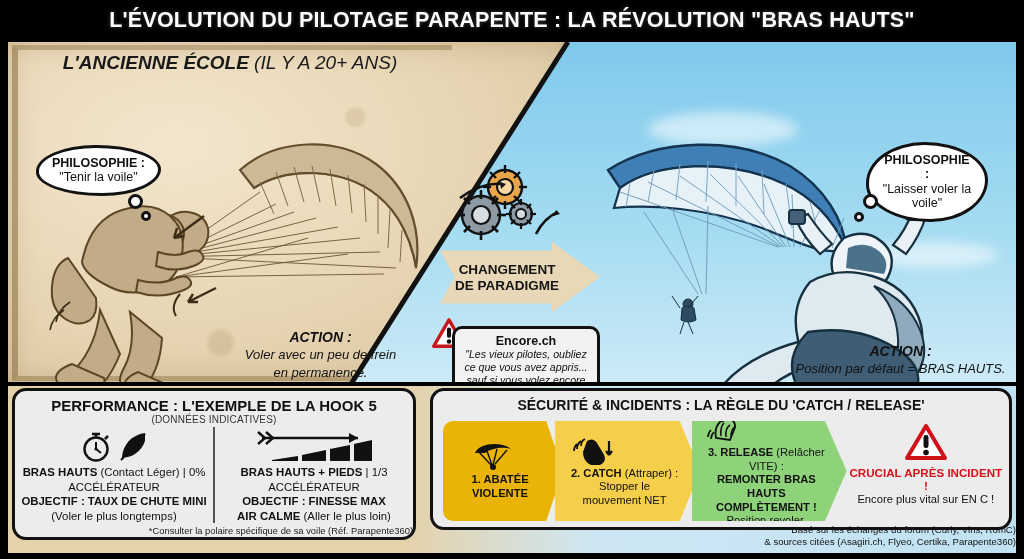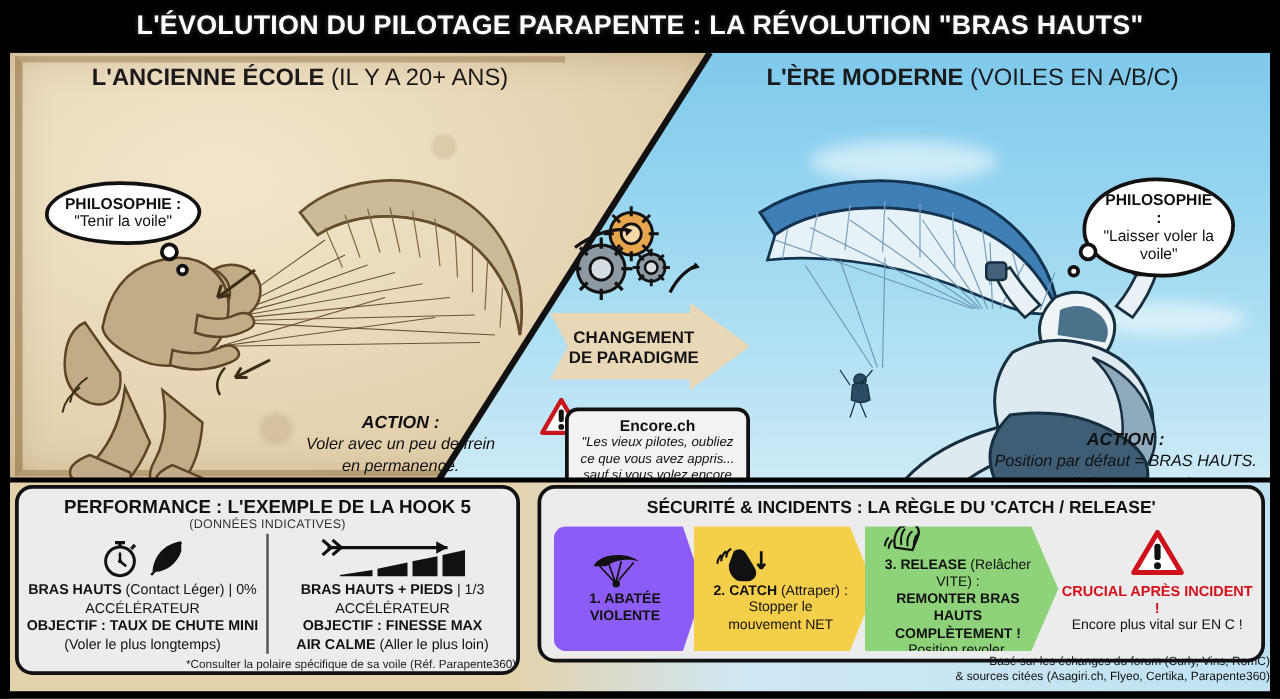--- a/index.html
+++ b/index.html
@@ -66,21 +66,21 @@
     position:absolute; left:0; top:0; width:1008px; height:342px;
     pointer-events:none;
   }
 
   .panel-head {
     position:absolute; top:10px; text-align:center; font-size:19px; color:#1a1a1a;
     white-space:nowrap;
   }
   .panel-head b { font-weight: bold; }
   .panel-head span { font-weight: normal; }
-  .head-old { left: 22px; width: 420px; }
+  .head-old { left: 12px; width: 420px; font-style: italic; }
   .head-new { left: 545px; width: 450px; }
 
   
   .bubble {
     position:absolute; background:#fff; border:3px solid #111;
     text-align:center; padding:8px 12px; line-height:1.15;
   }
   .bubble.cloudy { border-radius: 48% 52% 47% 53% / 52% 48% 53% 47%; }
   .bubble .ph { font-weight:bold; font-size:12.5px; color:#111; display:block; }
   .bubble .qt { font-size:12.5px; color:#111; display:block; }
@@ -159,21 +159,21 @@
   .chev {
     position:relative; height:100px; margin-right:-8px;
     display:flex; align-items:center; justify-content:center;
     clip-path: polygon(0 0, 86% 0, 100% 50%, 86% 100%, 0 100%, 0 100%);
     padding: 0 16px 0 10px;
   }
   .chev.first { clip-path: polygon(0 0, 86% 0, 100% 50%, 86% 100%, 0 100%); border-radius:10px 0 0 10px; }
   .chev .inner { text-align:center; color:#111; font-size:11.2px; line-height:1.22; }
   .chev .inner b { font-weight:bold; }
   .chev .ico { display:block; height:30px; margin-bottom:2px; }
-  .chev1 { background:#8b5cf6; width:124px; }
+  .chev1 { background:#eab308; width:124px; }
   .chev2 { background:#f6cf4a; width:150px; }
   .chev3 { background:#8ed27a; width:160px; }
   .crucial {
     width:165px; height:100px; text-align:center; padding-top:2px; margin-left:8px;
   }
   .crucial .hd { color:#d4101a; font-weight:bold; font-size:11.6px; display:block; margin-top:1px;}
   .crucial .bd { color:#111; font-size:11.2px; line-height:1.25; display:block; }
 
   .footer {
     position:absolute; right:8px; top:524px; width:460px; text-align:right;
@@ -366,23 +366,20 @@
         <path d="M452 156 q22 -16 42 -14" stroke="#111" stroke-width="2.6" fill="none"></path>
         <path d="M492 140 l6 2 l-5 5 z" fill="#111"></path>
         <path d="M528 192 q8 -16 22 -22" stroke="#111" stroke-width="2.6" fill="none"></path>
         <path d="M548 168 l4 4 l-7 2 z" fill="#111"></path>
       </g>
     </svg>
 
     <div class="panel-head head-old">
       <b>L'ANCIENNE ÉCOLE</b><span> (IL Y A 20+ ANS)</span>
     </div>
-    <div class="panel-head head-new">
-      <b>L'ÈRE MODERNE</b><span> (VOILES EN A/B/C)</span>
-    </div>
 
     <div class="bubble cloudy bubble-old">
       <span class="ph">PHILOSOPHIE :</span>
       <span class="qt">"Tenir la voile"</span>
     </div>
     <div class="bdot bdot1-old"></div>
     <div class="bdot bdot2-old"></div>
 
     <div class="bubble cloudy bubble-new">
       <span class="ph">PHILOSOPHIE :</span>

